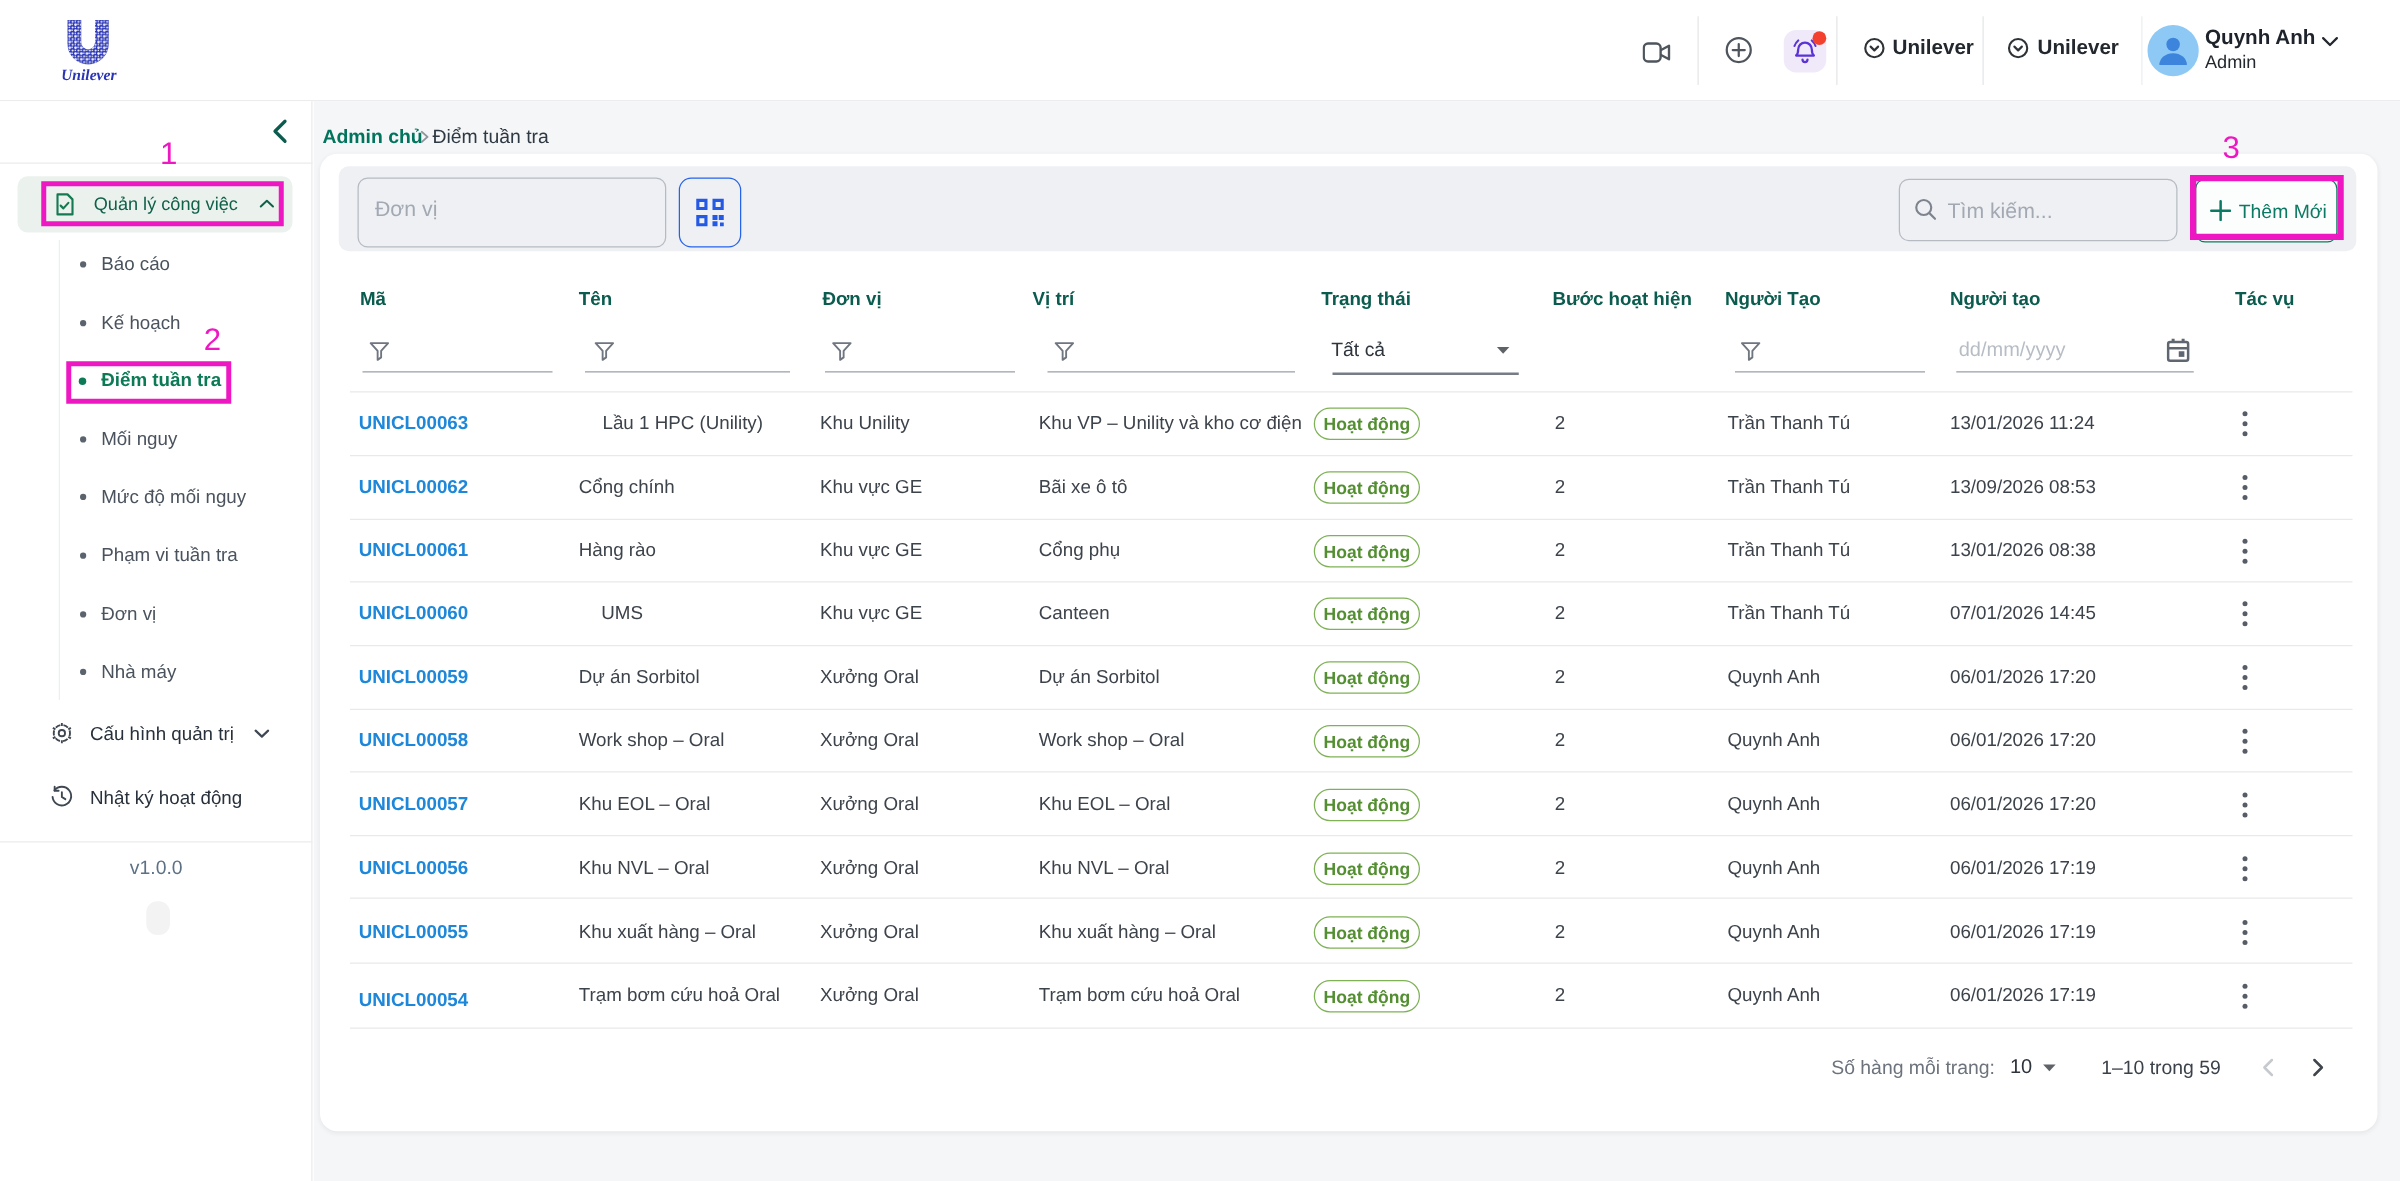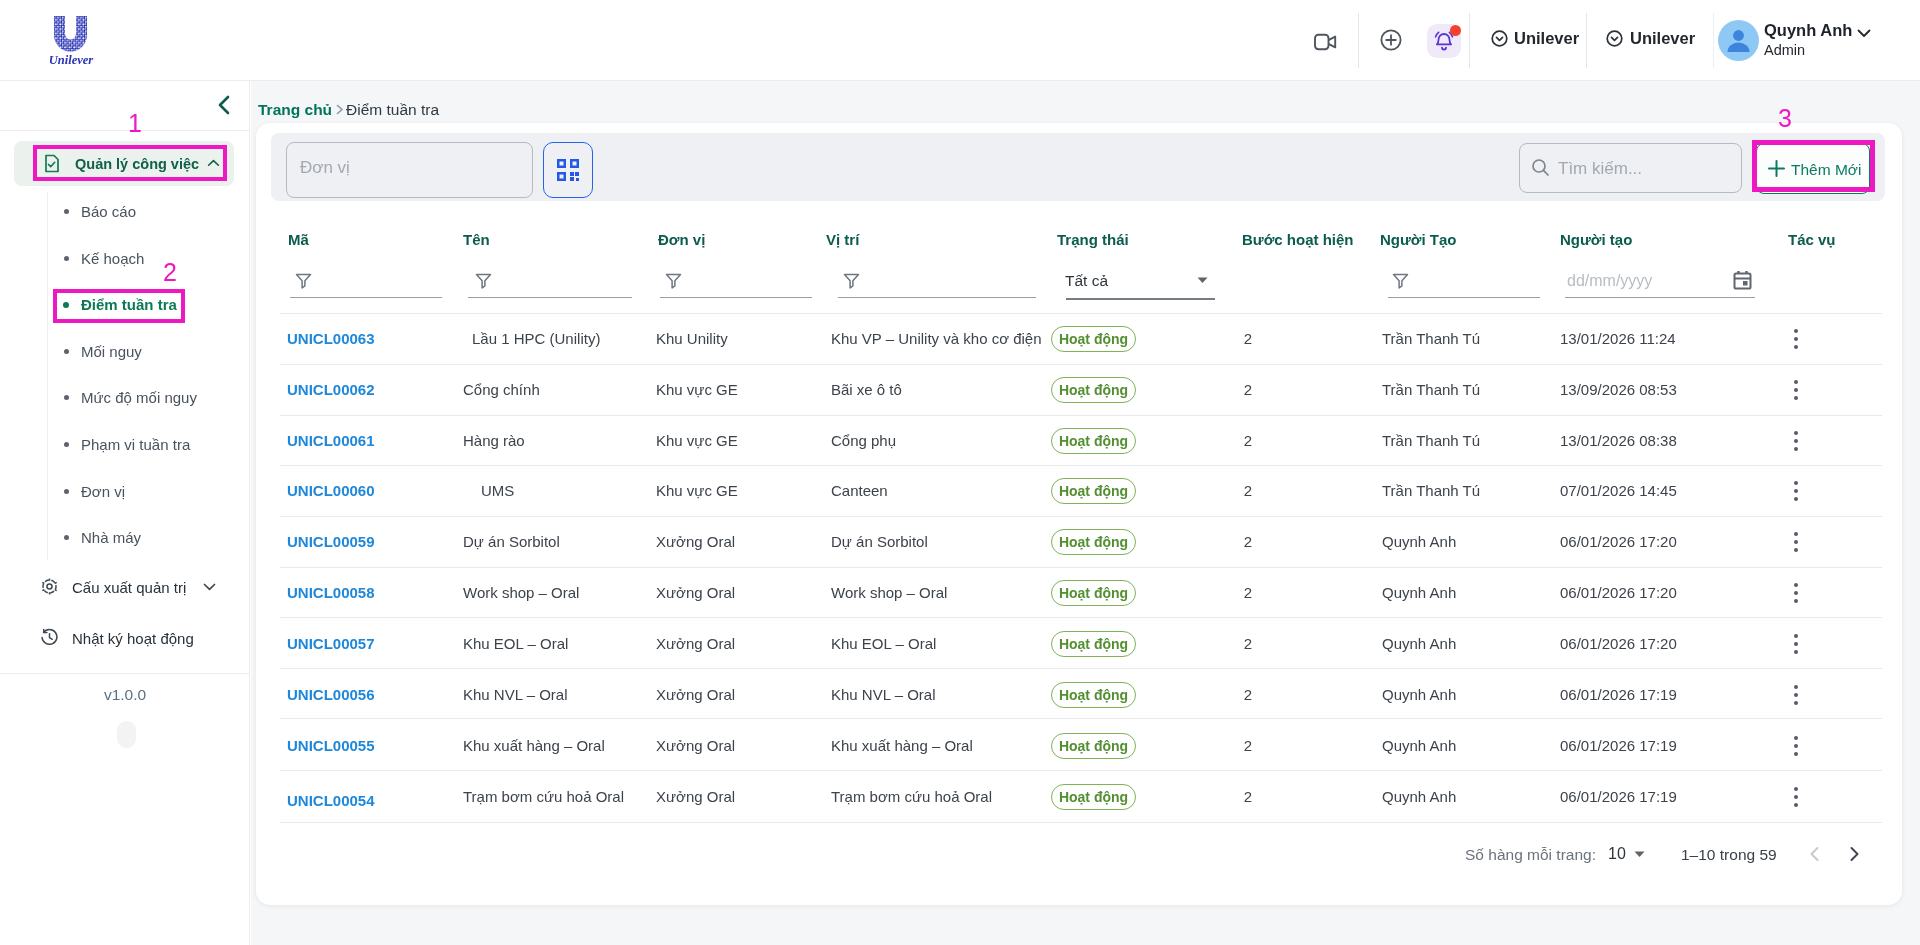--- a/index.html
+++ b/index.html
@@ -88,21 +88,21 @@
     <path d="M13 2 L5 10 L13 18" stroke="#0b5c4e" stroke-width="2.6" stroke-linecap="round" stroke-linejoin="round"></path>
   </svg>
 
 <div class="abs" style="left:0;top:130px;width:250px;height:1px;background:#ececee"></div>
 
 <div class="abs" style="left:14px;top:141px;width:220px;height:45px;background:#ebf2ee;border-radius:8px"></div>
 <svg class="abs" style="left:42px;top:153px" width="20" height="21" viewBox="0 0 20 21" fill="none">
  <path d="M4 2.5 h8 l4 4 v12 h-12 z" stroke="#157a52" stroke-width="1.7" stroke-linejoin="round"></path>
  <path d="M6.5 11.5 l2.2 2.2 4-4.4" stroke="#157a52" stroke-width="1.7" stroke-linecap="round" stroke-linejoin="round"></path>
 </svg>
-<div class="abs" style="left:75px;top:156px;font-size:14.5px;font-weight:bold;color:#11604a">Quản lý công việc</div>
+<div class="abs" style="left:75px;top:156px;font-size:14.5px;font-weight:normal;color:#11604a">Quản lý công việc</div>
 <svg class="abs" style="left:207px;top:159px" width="13" height="8" viewBox="0 0 14 9" fill="none">
     <path d="M1.5 7 L7 1.8 L12.5 7" stroke="#11604a" stroke-width="1.8" stroke-linecap="round" stroke-linejoin="round"></path>
   </svg>
 
 <div class="mg" style="left:33px;top:145px;width:186px;height:28px"></div>
 <div class="mglbl" style="left:128px;top:109px;font-size:25px">1</div>
 
 <div class="abs" style="left:47px;top:192px;width:1px;height:368px;background:#eceef0"></div>
 
 <div class="bullet" style="left:64px;top:209px"></div>
@@ -122,39 +122,39 @@
 <div class="bullet" style="left:64px;top:489px"></div>
 <div class="mitem" style="left:81px;top:483px">Đơn vị</div>
 <div class="bullet" style="left:64px;top:535px"></div>
 <div class="mitem" style="left:81px;top:529px">Nhà máy</div>
 
 <svg class="abs" style="left:40px;top:577px" width="19" height="19" viewBox="0 0 24 24" fill="none">
  <circle cx="12" cy="12" r="3.2" stroke="#3f4852" stroke-width="1.9"></circle>
  <path d="M12 1.8v3M12 19.2v3M21.1 6.7l-2.6 1.5M5.5 15.8l-2.6 1.5M2.9 6.7l2.6 1.5M18.5 15.8l2.6 1.5" stroke="#3f4852" stroke-width="1.9"></path>
  <circle cx="12" cy="12" r="8.2" stroke="#3f4852" stroke-width="1.9" stroke-dasharray="5.2 3.2" stroke-dashoffset="2"></circle>
 </svg>
-<div class="mitem" style="left:72px;top:579px;font-size:15px;color:#28313b">Cấu xuất quản trị</div>
+<div class="mitem" style="left:72px;top:579px;font-size:15px;color:#28313b">Cấu hình quản trị</div>
 <svg class="abs" style="left:203px;top:583px" width="13" height="8" viewBox="0 0 13 8" fill="none">
     <path d="M1.5 1.5 L6.5 6.3 L11.5 1.5" stroke="#3f4852" stroke-width="1.7" stroke-linecap="round" stroke-linejoin="round"></path>
   </svg>
 
 <svg class="abs" style="left:40px;top:628px" width="19" height="19" viewBox="0 0 24 24" fill="none">
  <path d="M4.5 5.5 A 9.4 9.4 0 1 1 2.6 12" stroke="#3f4852" stroke-width="1.9" stroke-linecap="round" fill="none"></path>
  <path d="M4.7 1.8 v4 h4" stroke="#3f4852" stroke-width="1.9" stroke-linecap="round" stroke-linejoin="round"></path>
  <path d="M12 7.2 V12.2 l3.5 2.1" stroke="#3f4852" stroke-width="1.9" stroke-linecap="round"></path>
 </svg>
 <div class="mitem" style="left:72px;top:630px;font-size:15px;color:#28313b">Nhật ký hoạt động</div>
 
 <div class="abs" style="left:0;top:673px;width:250px;height:1px;background:#ececee"></div>
 <div class="abs" style="left:0;top:686px;width:250px;text-align:center;font-size:15.5px;color:#5c7086">v1.0.0</div>
 <div class="abs" style="left:117px;top:721px;width:19px;height:27px;border-radius:9px;background:#f3f3f4"></div>
 
 <div class="abs" style="left:251px;top:81px;width:1669px;height:864px;background:#f5f6f7"></div>
 
-<div class="abs" style="left:258px;top:101px;font-size:15.5px;font-weight:bold;color:#00745c">Trang chủ</div>
+<div class="abs" style="left:258px;top:101px;font-size:15.5px;font-weight:bold;color:#00745c">Admin chủ</div>
 <svg class="abs" style="left:336px;top:104px" width="8" height="11" viewBox="0 0 8 11" fill="none">
     <path d="M1.5 1.5 L6 5.5 L1.5 9.5" stroke="#8e979e" stroke-width="1.6" stroke-linecap="round" stroke-linejoin="round"></path>
   </svg>
 <div class="abs" style="left:346px;top:101px;font-size:15.5px;color:#2e3943">Điểm tuần tra</div>
 
 <div class="abs" style="left:256px;top:123px;width:1646px;height:782px;background:#fff;border-radius:14px;box-shadow:0 1px 4px rgba(30,40,60,0.08)"></div>
 
 <div class="abs" style="left:271px;top:133px;width:1614px;height:68px;background:#eef0f4;border-radius:8px"></div>
 <div class="abs" style="left:286px;top:142px;width:247px;height:56px;border:1px solid #b6bac2;border-radius:8px;box-sizing:border-box"></div>
 <div class="abs" style="left:300px;top:158px;font-size:17px;color:#a3a9b3">Đơn vị</div>
@@ -226,21 +226,21 @@
   <rect x="1.5" y="3.5" width="16" height="15" rx="1.6" stroke="#5f6670" stroke-width="2"></rect>
   <path d="M1.5 8.5 h16" stroke="#5f6670" stroke-width="2"></path>
   <path d="M5.5 1 v3 M13.5 1 v3" stroke="#5f6670" stroke-width="2.4"></path>
   <rect x="10" y="11" width="4.5" height="4.5" fill="#5f6670"></rect>
  </svg>
  <div class="ul-line" style="left:1565px;top:297px;width:190px;background:#9aa0a8"></div>
  <div class="sep-r" style="left:280px;top:313px;width:1602px"></div>
 </div>
 <div id="trows">
  <div class="link" style="left:287px;top:330px">UNICL00063</div>
- <div class="cell" style="left:472px;top:330px">Lầu 1 HPC (Unility)</div>
+ <div class="cell" style="left:482px;top:330px">Lầu 1 HPC (Unility)</div>
  <div class="cell" style="left:656px;top:330px">Khu Unility</div>
  <div class="cell" style="left:831px;top:330px">Khu VP – Unility và kho cơ điện</div>
  <div class="chip" style="left:1051px;top:326px">Hoạt động</div>
  <div class="cell" style="left:1240px;top:330px;width:16px;text-align:center">2</div>
  <div class="cell" style="left:1382px;top:330px">Trần Thanh Tú</div>
  <div class="cell" style="left:1560px;top:330px">13/01/2026 11:24</div>
  <div class="kebab" style="left:1794px;top:329px">
       <div></div>
       <div></div>
       <div></div>

